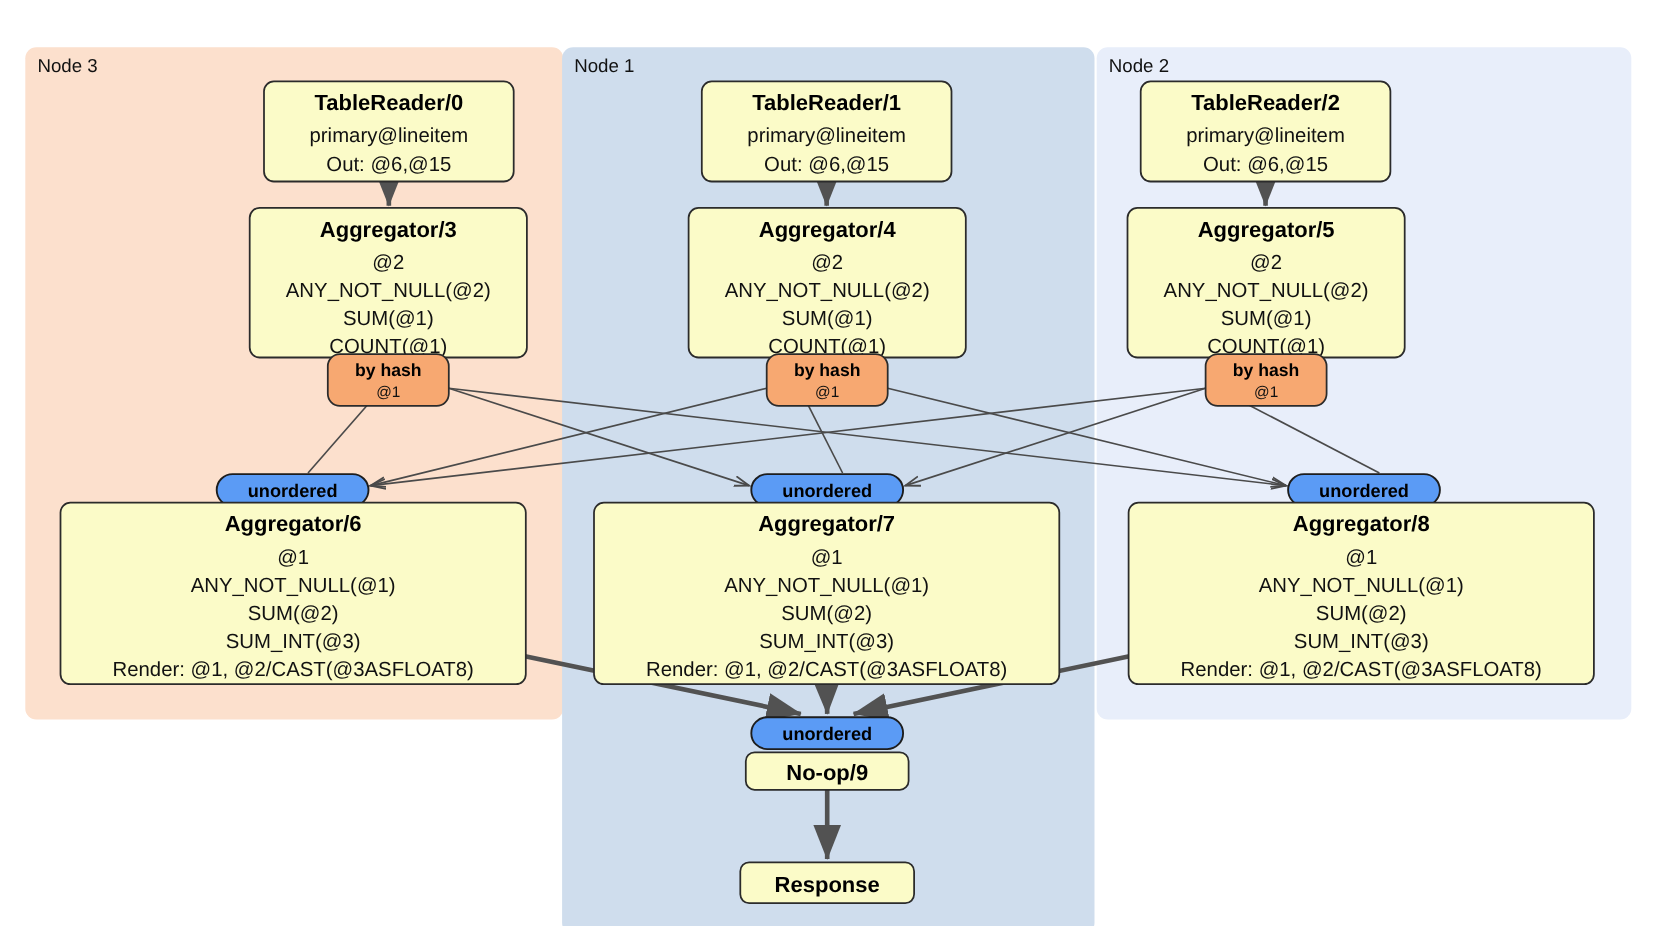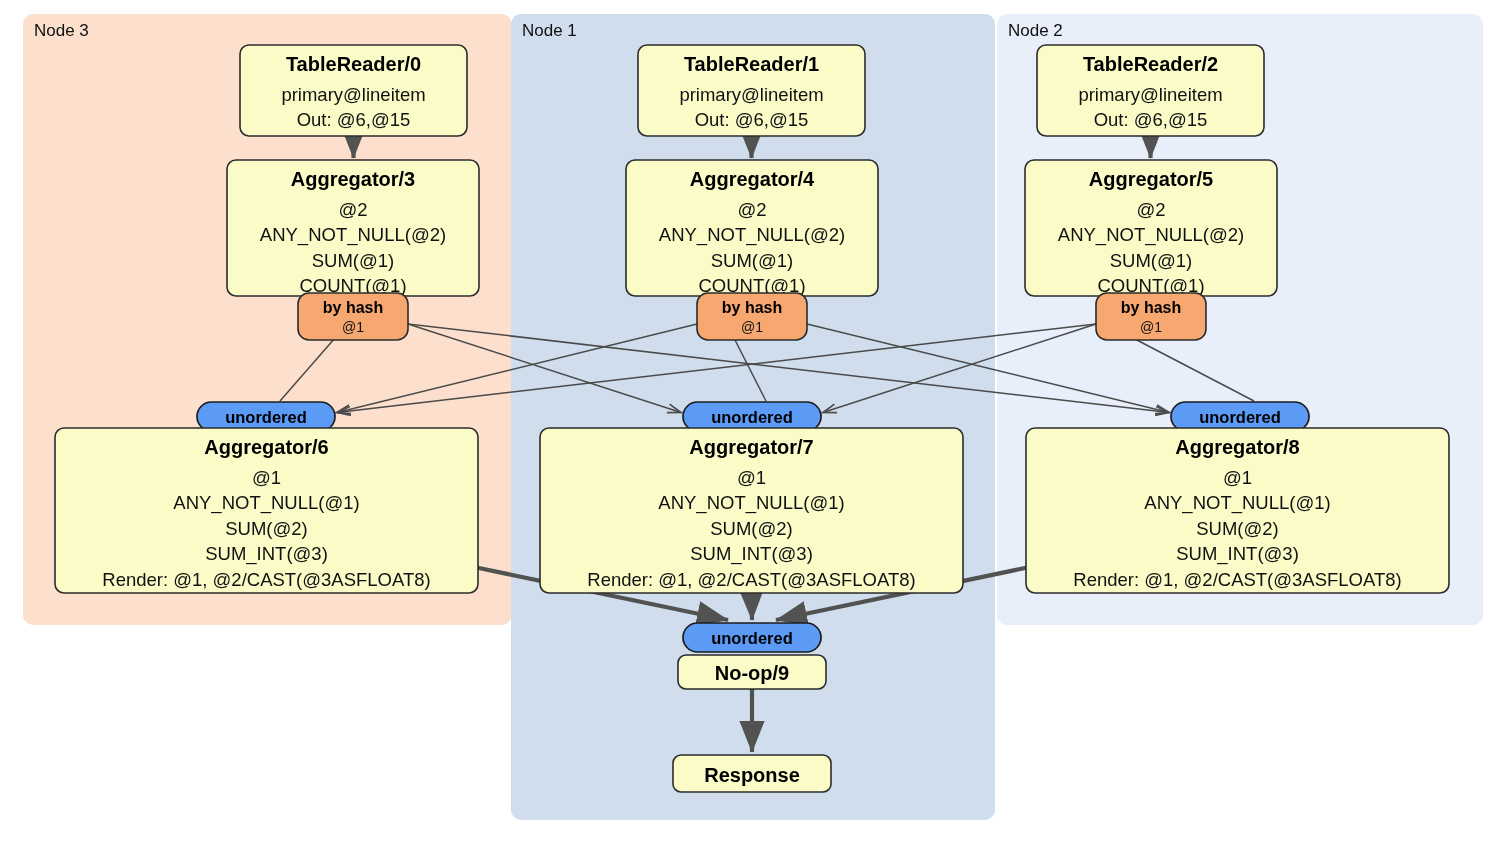--- a/index.html
+++ b/index.html
@@ -10,20 +10,21 @@
   body {
     width: 1504px;
     height: 842px;
     font-family: "Liberation Sans", sans-serif;
     overflow: hidden;
   }
   #diagram-root {
     position: relative;
     width: 1504px;
     height: 720px;
+    margin-top: 29px;
   }
   svg#plan-svg {
     display: block;
     width: 1504px;
     height: 842px;
   }
   .node-panel-label {
     font-family: "Liberation Sans", sans-serif;
     font-size: 17px;
     fill: #111111;

